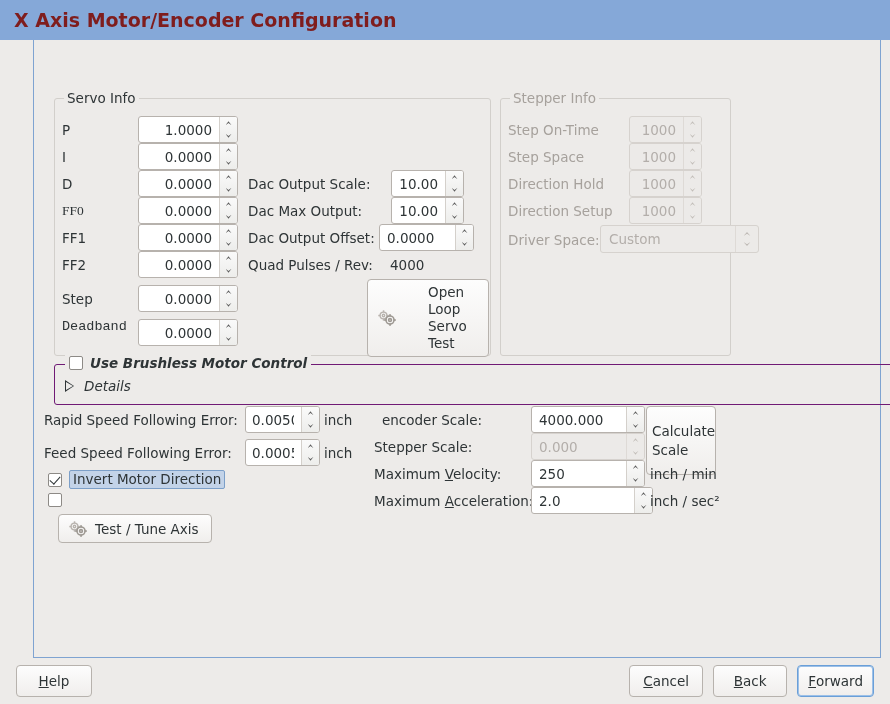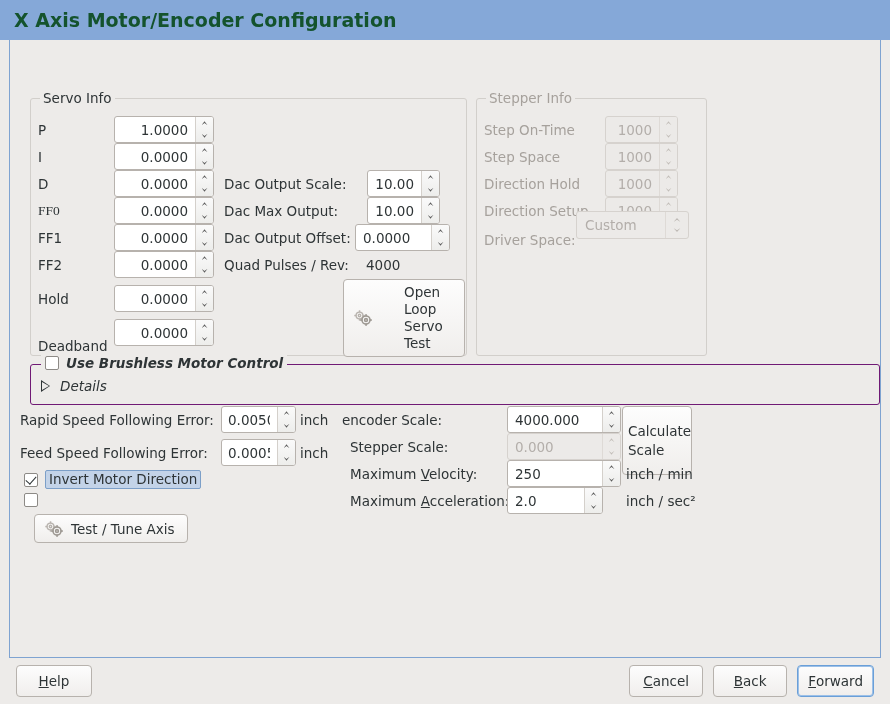--- a/index.html
+++ b/index.html
@@ -22,36 +22,37 @@
     position: relative;
     background: #edebe9;
     display: flex;
     flex-direction: column;
   }
 
   
   .titlebar {
     height: 40px;
     background: #85a8d8;
-    color: #14532d;
+    color: #7f1d1d;
     font-size: 19px;
     font-weight: bold;
     display: flex;
     align-items: center;
     padding-left: 14px;
     box-sizing: border-box;
     flex: 0 0 auto;
   }
 
   
   .content-wrap {
     flex: 1 1 auto;
     padding: 0 9px 0 9px;
     box-sizing: border-box;
     min-height: 0;
+    margin-left: 24px;
   }
   .content {
     height: 618px;
     border: 1px solid #7fa3d1;
     border-top: none;
     background: #edebe9;
     box-sizing: border-box;
     position: relative;
     padding: 8px 10px 0 10px;
   }
@@ -342,22 +343,22 @@
     <div class="frame servo-frame">
       <span class="frame-title">Servo Info</span>
     </div>
 
     <div class="abs lbl" style="left:28px; top:82px;">P</div>
     <div class="abs lbl" style="left:28px; top:109px;">I</div>
     <div class="abs lbl" style="left:28px; top:136px;">D</div>
     <div class="abs lbl" style="left:28px; top:163px;font-family:Liberation Serif, serif;">FF0</div>
     <div class="abs lbl" style="left:28px; top:190px;">FF1</div>
     <div class="abs lbl" style="left:28px; top:217px;">FF2</div>
-    <div class="abs lbl" style="left:28px; top:251px;">Hold</div>
-    <div class="abs lbl" style="left:28px; top:298px;">Deadband</div>
+    <div class="abs lbl" style="left:28px; top:251px;">Step</div>
+    <div class="abs lbl" style="left:28px; top:279px;font-family:Liberation Mono, monospace;">Deadband</div>
 
     <div class="spin abs" style="left:104px; top:76px;  width:100px;">
       <input class="entry" value="1.0000" style="">
       <span class="stepper">
             <span class="arrow up"></span>
             <span class="arrow down"></span>
           </span>
     </div>
     <div class="spin abs" style="left:104px; top:103px; width:100px;">
       <input class="entry" value="0.0000" style="">
@@ -503,21 +504,21 @@
     </div>
     <div class="spin abs disabled" style="left:595px; top:157px; width:73px;">
       <input class="entry" disabled="" value="1000" style="">
       <span class="stepper">
             <span class="arrow up"></span>
             <span class="arrow down"></span>
           </span>
     </div>
 
     <div class="abs lbl dim" style="left:474px; top:192px;">Driver Space:</div>
-    <div class="combo abs" style="left:566px; top:171px; width:113px;">
+    <div class="combo abs" style="left:566px; top:185px; width:159px;">
       <span class="cval">Custom</span>
       <span class="cbtn"></span>
     </div>
 
     <div class="brushless-frame">
       <div class="brushless-title">
         <span class="chk-box"></span>
         <span>Use Brushless Motor Control</span>
       </div>
       <div class="expander">
@@ -575,21 +576,21 @@
             <rect x="13.2" y="6.2" width="1.7" height="2.2"></rect>
             <rect x="13.2" y="15.6" width="1.7" height="2.2"></rect>
             <rect x="8.2" y="11.2" width="2.2" height="1.7"></rect>
             <rect x="17.6" y="11.2" width="2.2" height="1.7"></rect>
           </g>
         </svg>
       </span>
       <span style="margin-left:6px;">Test / Tune Axis</span>
     </div>
 
-    <div class="abs lbl" style="left:332px; top:372px;">encoder Scale:</div>
+    <div class="abs lbl" style="left:348px; top:372px;">encoder Scale:</div>
     <div class="spin abs" style="left:497px; top:366px; width:114px;">
       <input class="entry" style="text-align: left; padding-left: 7px;" value="4000.000">
       <span class="stepper">
             <span class="arrow up"></span>
             <span class="arrow down"></span>
           </span>
     </div>
 
     <div class="abs lbl" style="left:340px; top:399px;">Stepper Scale:</div>
     <div class="spin abs disabled" style="left:497px; top:393px; width:114px;">
@@ -611,21 +612,21 @@
     <div class="spin abs" style="left:497px; top:420px; width:114px;">
       <input class="entry" style="text-align: left; padding-left: 7px;" value="250">
       <span class="stepper">
             <span class="arrow up"></span>
             <span class="arrow down"></span>
           </span>
     </div>
     <div class="abs lbl" style="left:616px; top:426px;">inch / min</div>
 
     <div class="abs lbl" style="left:340px; top:453px;"><span>Maximum </span><span class="u">A</span><span>cceleration:</span></div>
-    <div class="spin abs" style="left:497px; top:447px; width:96px;">
+    <div class="spin abs" style="left:497px; top:447px; width:122px;">
       <input class="entry" style="text-align: left; padding-left: 7px;" value="2.0">
       <span class="stepper">
             <span class="arrow up"></span>
             <span class="arrow down"></span>
           </span>
     </div>
     <div class="abs lbl" style="left:616px; top:453px;">inch / sec²</div>
 
   </div>
   </div>

